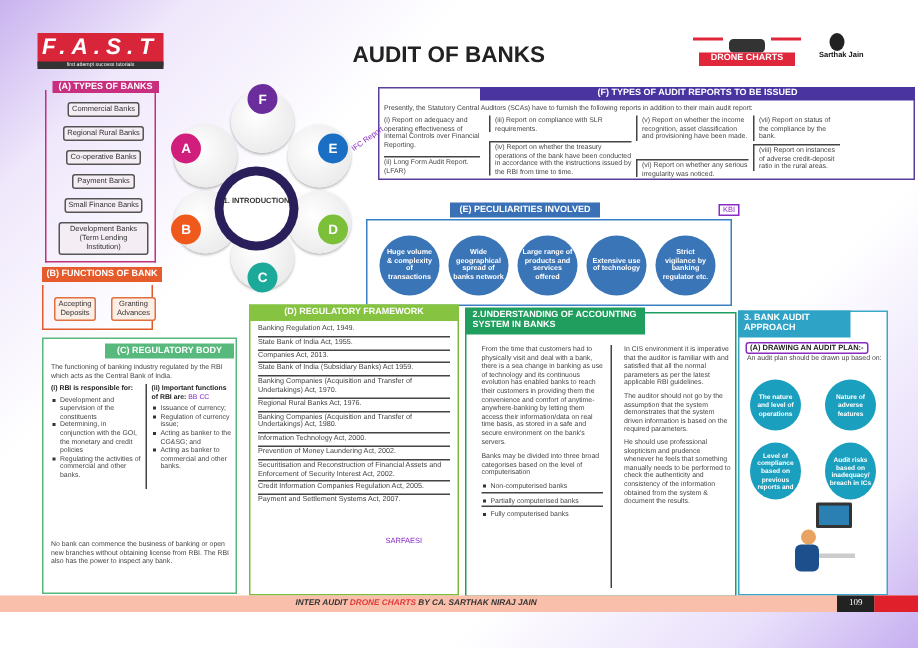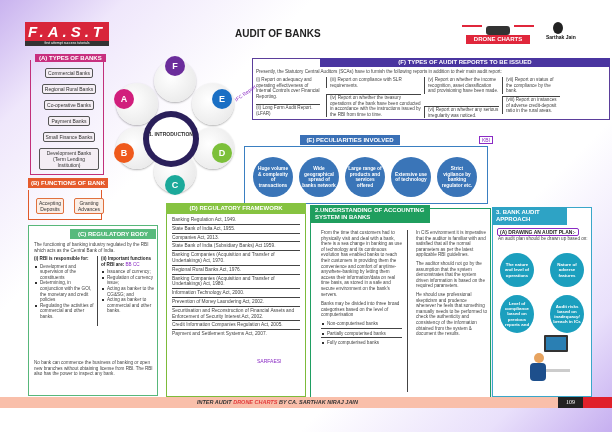--- a/index.html
+++ b/index.html
@@ -1,21 +1,21 @@
 <!DOCTYPE html>
 <html><head>
 <meta charset="utf-8">
 <style>
 *{box-sizing:border-box;margin:0;padding:0}
 body{width:612px;height:432px;overflow:hidden;font-family:"Liberation Sans",sans-serif;color:#333;position:relative;
 background:linear-gradient(135deg,#c9b3ef 0%,#efe7fb 12%,#ffffff 30%,#ffffff 70%,#e9e0fb 88%,#c6aff0 100%);}
 .abs{position:absolute}
 .logo{left:25px;top:22px;width:84px;height:22px;background:#d8253a;color:#fff;font-weight:bold;font-style:italic;font-size:15px;text-align:center;letter-spacing:4px;line-height:20px}
 .logo-sub{left:25px;top:41px;width:84px;height:5px;background:#333;color:#fff;font-size:3.5px;text-align:center;line-height:5px}
-.title{left:235px;top:28px;font-weight:bold;font-size:10px;color:#222}
+.title{left:235px;top:28px;font-weight:bold;font-size:15px;color:#222}
 .drone{left:458px;top:22px;width:80px;height:22px}
 .drone .bar{position:absolute;left:8px;top:13px;width:64px;height:9px;background:#e0263b;color:#fff;font-size:6px;font-weight:bold;text-align:center;line-height:9px}
 .drone .body{position:absolute;left:28px;top:4px;width:24px;height:9px;background:#333;border-radius:3px}
 .drone .prop{position:absolute;top:3px;height:2px;width:20px;background:#e0263b}
 .author{left:548px;top:22px;width:20px;height:22px}
 .author .head{position:absolute;left:5px;top:0;width:10px;height:12px;background:#222;border-radius:50%}
 .author .txt{position:absolute;left:-2px;top:12px;font-size:5px;font-weight:bold;color:#111;white-space:nowrap}
 .sec-head{color:#fff;font-weight:bold;font-size:6px;padding:1px 4px;white-space:nowrap}
 .pill{background:#f4eef4;border:1px solid #555;border-radius:2px;font-size:5px;text-align:center;padding:1px 2px;color:#333}
 .box-a{left:30px;top:60px;width:74px;height:115px;border:1.5px solid #c1307a;border-top:none}

